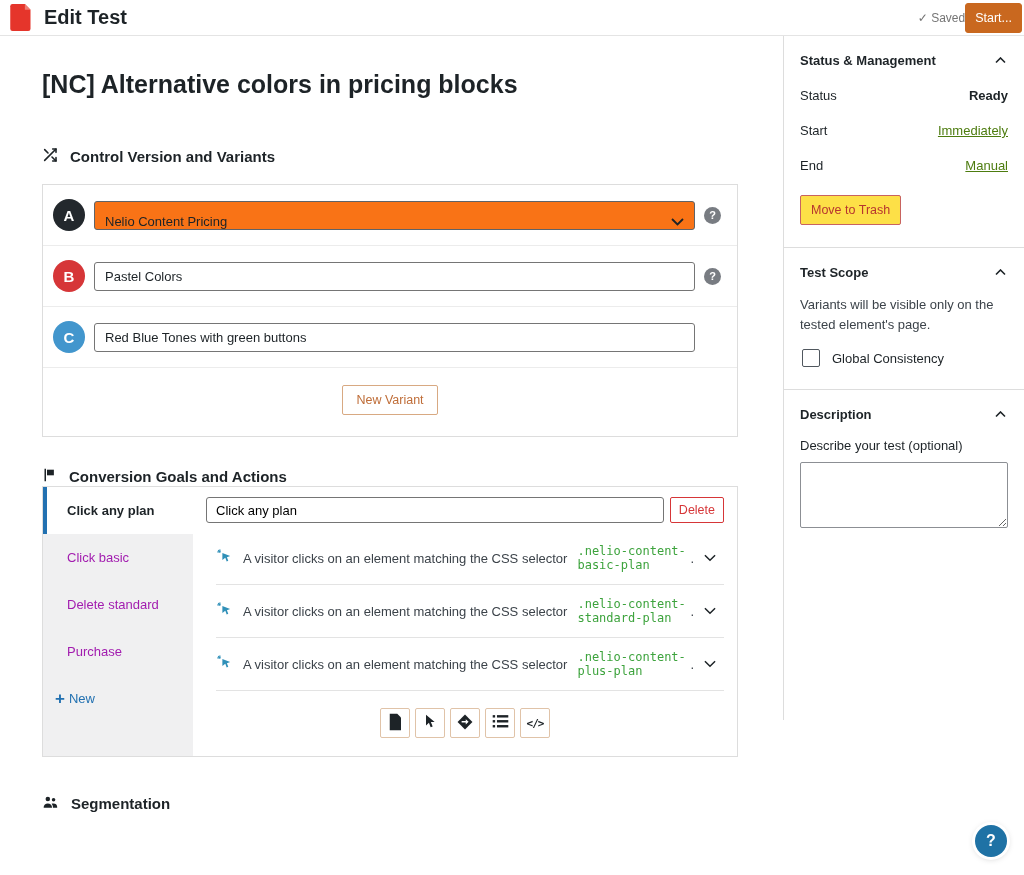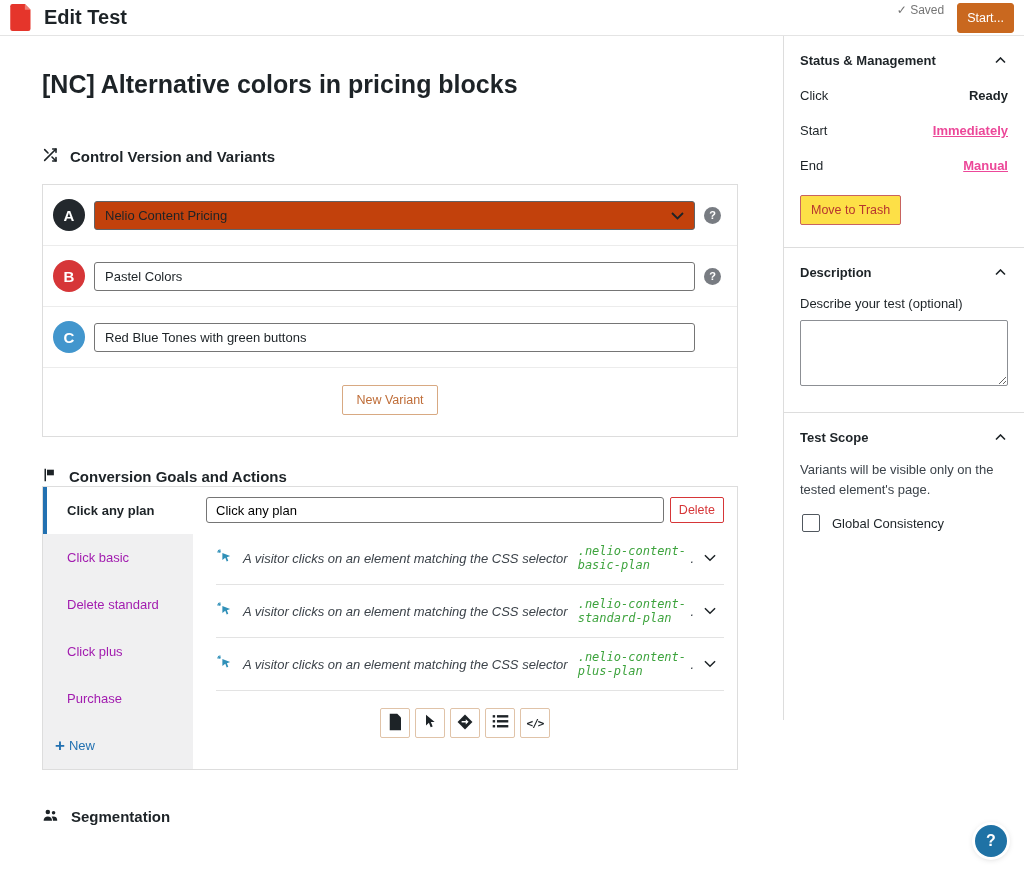--- a/index.html
+++ b/index.html
@@ -5,24 +5,24 @@
   * { box-sizing: border-box; }
   html,body { margin:0; padding:0; }
   body {
     width:1024px; min-height:875px; position:relative;
     font-family:"Liberation Sans", sans-serif;
     color:#1d2327; background:#fff; overflow:hidden;
   }
   button { font-family:inherit; cursor:pointer; }
 
   
-  .topbar { height:36px; display:flex; align-items:center; padding:0 10px 0 10px; border-bottom:1px solid #e4e4e4; }
+  .topbar { height:36px; display:flex; align-items:center; padding:0 2px 0 10px; border-bottom:1px solid #e4e4e4; }
   .logo { display:flex; align-items:center; }
   .topbar-title { font-size:20px; font-weight:600; margin-left:11px; }
-  .topbar-right { margin-left:auto; display:flex; gap:13px; }
+  .topbar-right { margin-left:auto; display:flex; align-items:center; }
   .saved { color:#757575; font-size:12px; }
   .start-btn { background:#c9681f; color:#fff; font-size:12.5px; border:1px solid #c9681f; border-radius:3px; height:30px; padding:0 9px; }
 
   
   .layout { display:flex; align-items:flex-start; }
   .main { width:783px; flex:0 0 783px; padding:0 45px 40px 42px; }
   .sidebar { width:241px; flex:0 0 241px; border-left:1px solid #ddd; min-height:684px; }
 
   .test-title { margin-top:33px; font-size:25px; font-weight:600; line-height:1.2; }
 
@@ -33,21 +33,21 @@
 
   
   .variants-box { margin-top:18px; border:1px solid #ddd; background:#fff; }
   .variant-row { display:flex; align-items:center; padding:14px 16px 14px 10px; border-bottom:1px solid #ececec; }
   .variant-row:last-of-type { border-bottom:none; }
   .variant-row.no-help { padding-right:42px; }
   .badge { width:32px; height:32px; border-radius:50%; color:#fff; font-weight:700; font-size:15px;
            display:flex; align-items:center; justify-content:center; flex:0 0 32px; }
   .badge-a { background:#23282d; } .badge-b { background:#d63638; } .badge-c { background:#4296cd; }
   .variant-field { flex:1; margin-left:9px; height:29px; border:1px solid #757575; border-radius:3px;
-                   display:flex; align-items:center; padding:0 10px; font-size:13px; background:#c2410c; }
+                   display:flex; align-items:flex-end; padding:0 10px; font-size:13px; background:#f97316; }
   .select-field { justify-content:space-between; border-color:#5f6368; cursor:pointer; }
   .variant-input { flex:1; margin-left:9px; height:29px; border:1px solid #757575; border-radius:3px;
                    padding:0 10px; font-size:13px; font-family:inherit; color:#1d2327; width:100%; }
   .help-bubble { width:17px; height:17px; border-radius:50%; background:#787c82; color:#fff; font-size:11px;
                  font-weight:700; display:flex; align-items:center; justify-content:center; margin-left:9px; flex:0 0 17px; }
   .new-variant-wrap { display:flex; justify-content:center; padding:17px 0 21px; }
   .new-variant-btn { background:#fff; border:1px solid #d8a982; color:#bf6d38; font-size:12.5px; padding:7px 13px; border-radius:2px; }
 
   
   .goals-box { border:1px solid #ddd; display:flex; }
@@ -55,38 +55,38 @@
   .goal-tab { height:47px; display:flex; align-items:center; padding-left:24px; font-size:13px; color:#a21caf; cursor:pointer; }
   .goal-tab.active { background:#fff; font-weight:700; color:#1d2327; border-left:4px solid #2271b1; padding-left:20px; }
   .goal-new { padding:16px 0 16px 12px; color:#2271b1; font-size:13px; display:flex; align-items:center; gap:4px; cursor:pointer; }
   .plus { color:#2271b1; font-size:17px; font-weight:700; line-height:13px; }
   .goal-content { flex:1; padding:10px 13px 18px; }
   .goal-name-row { display:flex; gap:6px; }
   .goal-name-input { flex:1; height:26px; border:1px solid #757575; border-radius:3px; padding:0 9px; font-size:13px; font-family:inherit; }
   .delete-btn { height:26px; border:1px solid #d63638; color:#d63638; background:#fff; border-radius:2px; font-size:12.5px; padding:0 8px; }
   .goal-intro { margin-top:14px; font-size:13px; line-height:1.55; color:#3c434a; }
   .actions { margin:9px 0 0 10px; }
-  .action-row { display:flex; align-items:center; gap:10px; padding:12px 0; border-bottom:1px solid #e3e3e3;font-style:italic; }
+  .action-row { display:flex; align-items:center; gap:10px; padding:12px 0; border-bottom:1px solid #e3e3e3; }
   .action-text { font-size:13px; color:#3c434a; white-space:nowrap; }
   .code { font-family:"DejaVu Sans Mono", monospace; color:#3da33d; font-size:12px; }
   .suffix { font-size:13px; color:#3c434a; margin-left:-9px; }
   .action-chevron { margin-left:auto; margin-right:8px; display:flex; }
   .action-icons { display:flex; justify-content:center; gap:5px; margin-top:17px; }
   .icon-btn { width:30px; height:30px; border:1px solid #e0c3a8; background:#fff; border-radius:2px;
               display:flex; align-items:center; justify-content:center; padding:0; }
   .code-glyph { font-family:"DejaVu Sans Mono", monospace; font-weight:700; font-size:11px; letter-spacing:-1px; color:#1d2327; }
 
   
   .panel { padding:17px 16px 22px; border-bottom:1px solid #ddd; }
   .panel:last-of-type { border-bottom:none; }
   .panel-head { display:flex; justify-content:space-between; align-items:center; font-size:13px; font-weight:700; }
   .panel-toggle { display:flex; padding:2px; cursor:pointer; }
   .srow { display:flex; justify-content:space-between; align-items:center; margin-top:20px; font-size:13px; }
   .srow-value { font-weight:700; }
-  .srow-link { color:#ec4899; font-weight:700; text-decoration:underline; cursor:pointer; }
+  .srow-link { color:#4d7c0f; font-weight:400; text-decoration:underline; cursor:pointer; }
   .trash-btn { margin-top:22px; background:#fde047; border:1px solid #c86360; color:#b7352f; font-size:12.5px; padding:7px 10px; border-radius:2px; }
   .desc-label { margin-top:16px; font-size:13px; }
   .desc-textarea { margin-top:9px; width:100%; height:66px; border:1px solid #8c8f94; border-radius:2px; resize:vertical; font-family:inherit; font-size:13px; padding:6px; }
   .scope-text { margin-top:15px; font-size:13px; color:#3c434a; line-height:1.55; max-width:205px; }
   .scope-check { margin-top:14px; display:flex; align-items:center; gap:12px; padding-left:2px; }
   .checkbox { width:18px; height:18px; border:1px solid #50575e; border-radius:2px; background:#fff; flex:0 0 18px; cursor:pointer; }
   .scope-label { font-size:13px; }
 
   
   .help-fab { position:absolute; left:975px; top:825px; width:32px; height:32px; border-radius:50%;
@@ -164,21 +164,20 @@
           </svg>
       </span>
       <span>Conversion Goals and Actions</span>
     </div>
 
     <div class="goals-box">
       <div class="goal-tabs">
         <div class="goal-tab active">Click any plan</div>
         <div class="goal-tab">Click basic</div>
         <div class="goal-tab">Delete standard</div>
-        <div class="goal-tab">Click plus</div>
         <div class="goal-tab">Purchase</div>
         <div class="goal-new">
           <span class="plus">+</span>
           <span>New</span>
         </div>
       </div>
       <div class="goal-content">
         <div class="goal-name-row">
           <input class="goal-name-input" value="Click any plan" style="">
           <button class="delete-btn">Delete</button>
@@ -300,58 +299,58 @@
     <div class="panel">
       <div class="panel-head">
         <span>Status &amp; Management</span>
         <span class="panel-toggle">
           <svg width="11" height="7" viewBox="0 0 11 7" fill="none" stroke="#1d2327" stroke-width="1.6">
               <polyline points="1,5.5 5.5,1 10,5.5"></polyline>
             </svg>
         </span>
       </div>
       <div class="srow">
-        <span>Click</span>
+        <span>Status</span>
         <span class="srow-value">Ready</span>
       </div>
       <div class="srow">
         <span>Start</span>
         <span class="srow-link">Immediately</span>
       </div>
       <div class="srow">
         <span>End</span>
         <span class="srow-link">Manual</span>
       </div>
       <button class="trash-btn">Move to Trash</button>
+    </div>
+
+    <div class="panel">
+      <div class="panel-head">
+        <span>Test Scope</span>
+        <span class="panel-toggle">
+          <svg width="11" height="7" viewBox="0 0 11 7" fill="none" stroke="#1d2327" stroke-width="1.6">
+              <polyline points="1,5.5 5.5,1 10,5.5"></polyline>
+            </svg>
+        </span>
+      </div>
+      <div class="scope-text">Variants will be visible only on the tested element's page.</div>
+      <div class="scope-check">
+        <span class="checkbox"></span>
+        <span class="scope-label">Global Consistency</span>
+      </div>
     </div>
 
     <div class="panel">
       <div class="panel-head">
         <span>Description</span>
         <span class="panel-toggle">
           <svg width="11" height="7" viewBox="0 0 11 7" fill="none" stroke="#1d2327" stroke-width="1.6">
               <polyline points="1,5.5 5.5,1 10,5.5"></polyline>
             </svg>
         </span>
       </div>
       <div class="desc-label">Describe your test (optional)</div>
       <textarea class="desc-textarea" style=""></textarea>
     </div>
-
-    <div class="panel">
-      <div class="panel-head">
-        <span>Test Scope</span>
-        <span class="panel-toggle">
-          <svg width="11" height="7" viewBox="0 0 11 7" fill="none" stroke="#1d2327" stroke-width="1.6">
-              <polyline points="1,5.5 5.5,1 10,5.5"></polyline>
-            </svg>
-        </span>
-      </div>
-      <div class="scope-text">Variants will be visible only on the tested element's page.</div>
-      <div class="scope-check">
-        <span class="checkbox"></span>
-        <span class="scope-label">Global Consistency</span>
-      </div>
-    </div>
   </div>
 </div>
 
 <div class="help-fab">?</div>
 
 </body></html>

